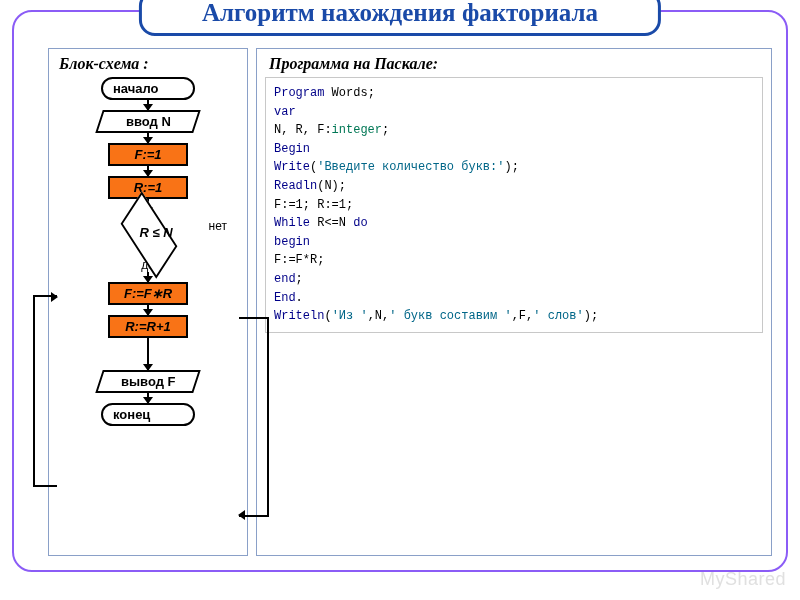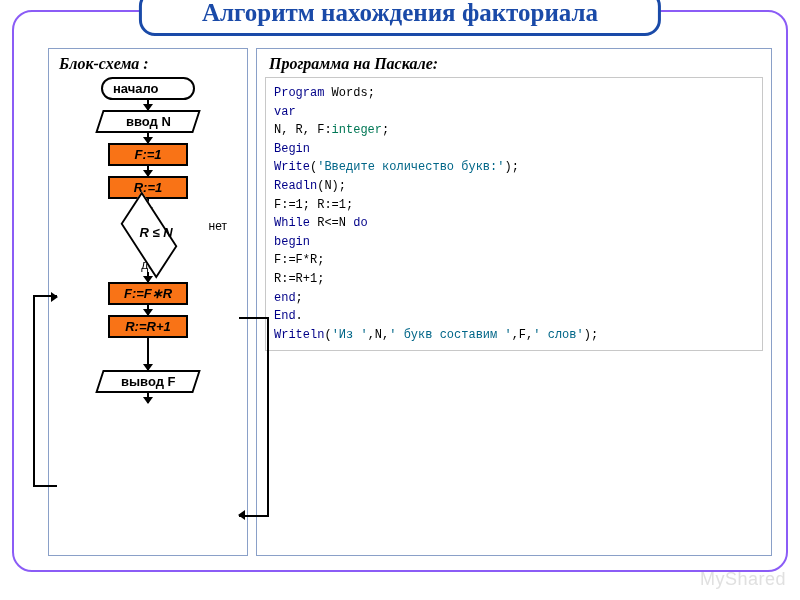--- a/index.html
+++ b/index.html
@@ -230,37 +230,37 @@
           <div class="no-label">нет</div>
         </div>
         <div class="da-label">да</div>
         <div class="arr arr-short"></div>
         <div class="fc-proc">F:=F∗R</div>
         <div class="arr arr-short"></div>
         <div class="fc-proc">R:=R+1</div>
         <div class="arr" style="height:32px"></div>
         <div class="fc-io"><span>вывод F</span></div>
         <div class="arr arr-short"></div>
+        <div class="fc-term">конец</div>
       </div>
     </div>
 
     <div class="col-right">
       <div class="col-title">Программа на Паскале:</div>
       <div class="code-box">
         <div class="code-line"><span class="kw">Program</span><span> Words;</span></div>
         <div class="code-line"><span class="kw">var</span></div>
         <div class="code-line"><span>N, R, F:</span><span class="tp">integer</span><span>;</span></div>
         <div class="code-line"><span class="kw">Begin</span></div>
         <div class="code-line"><span class="kw">Write</span><span>(</span><span class="str">'Введите количество букв:'</span><span>);</span></div>
         <div class="code-line"><span class="kw">Readln</span><span>(N);</span></div>
         <div class="code-line"><span>F:=1; R:=1;</span></div>
         <div class="code-line"><span class="kw">While</span><span> R&lt;=N </span><span class="kw">do</span></div>
         <div class="code-line"><span class="kw">begin</span></div>
         <div class="code-line"><span>F:=F*R;</span></div>
-        <div class="code-line"><span>R:=R+1;</span></div>
         <div class="code-line"><span class="kw">end</span><span>;</span></div>
         <div class="code-line"><span class="kw">End</span><span>.</span></div>
         <div class="code-line"><span class="kw">Writeln</span><span>(</span><span class="str">'Из '</span><span>,N,</span><span class="str">' букв составим '</span><span>,F,</span><span class="str">' слов'</span><span>);</span></div>
       </div>
     </div>
 
   </div>
 </div>
 
 <div class="watermark">MyShared</div>

